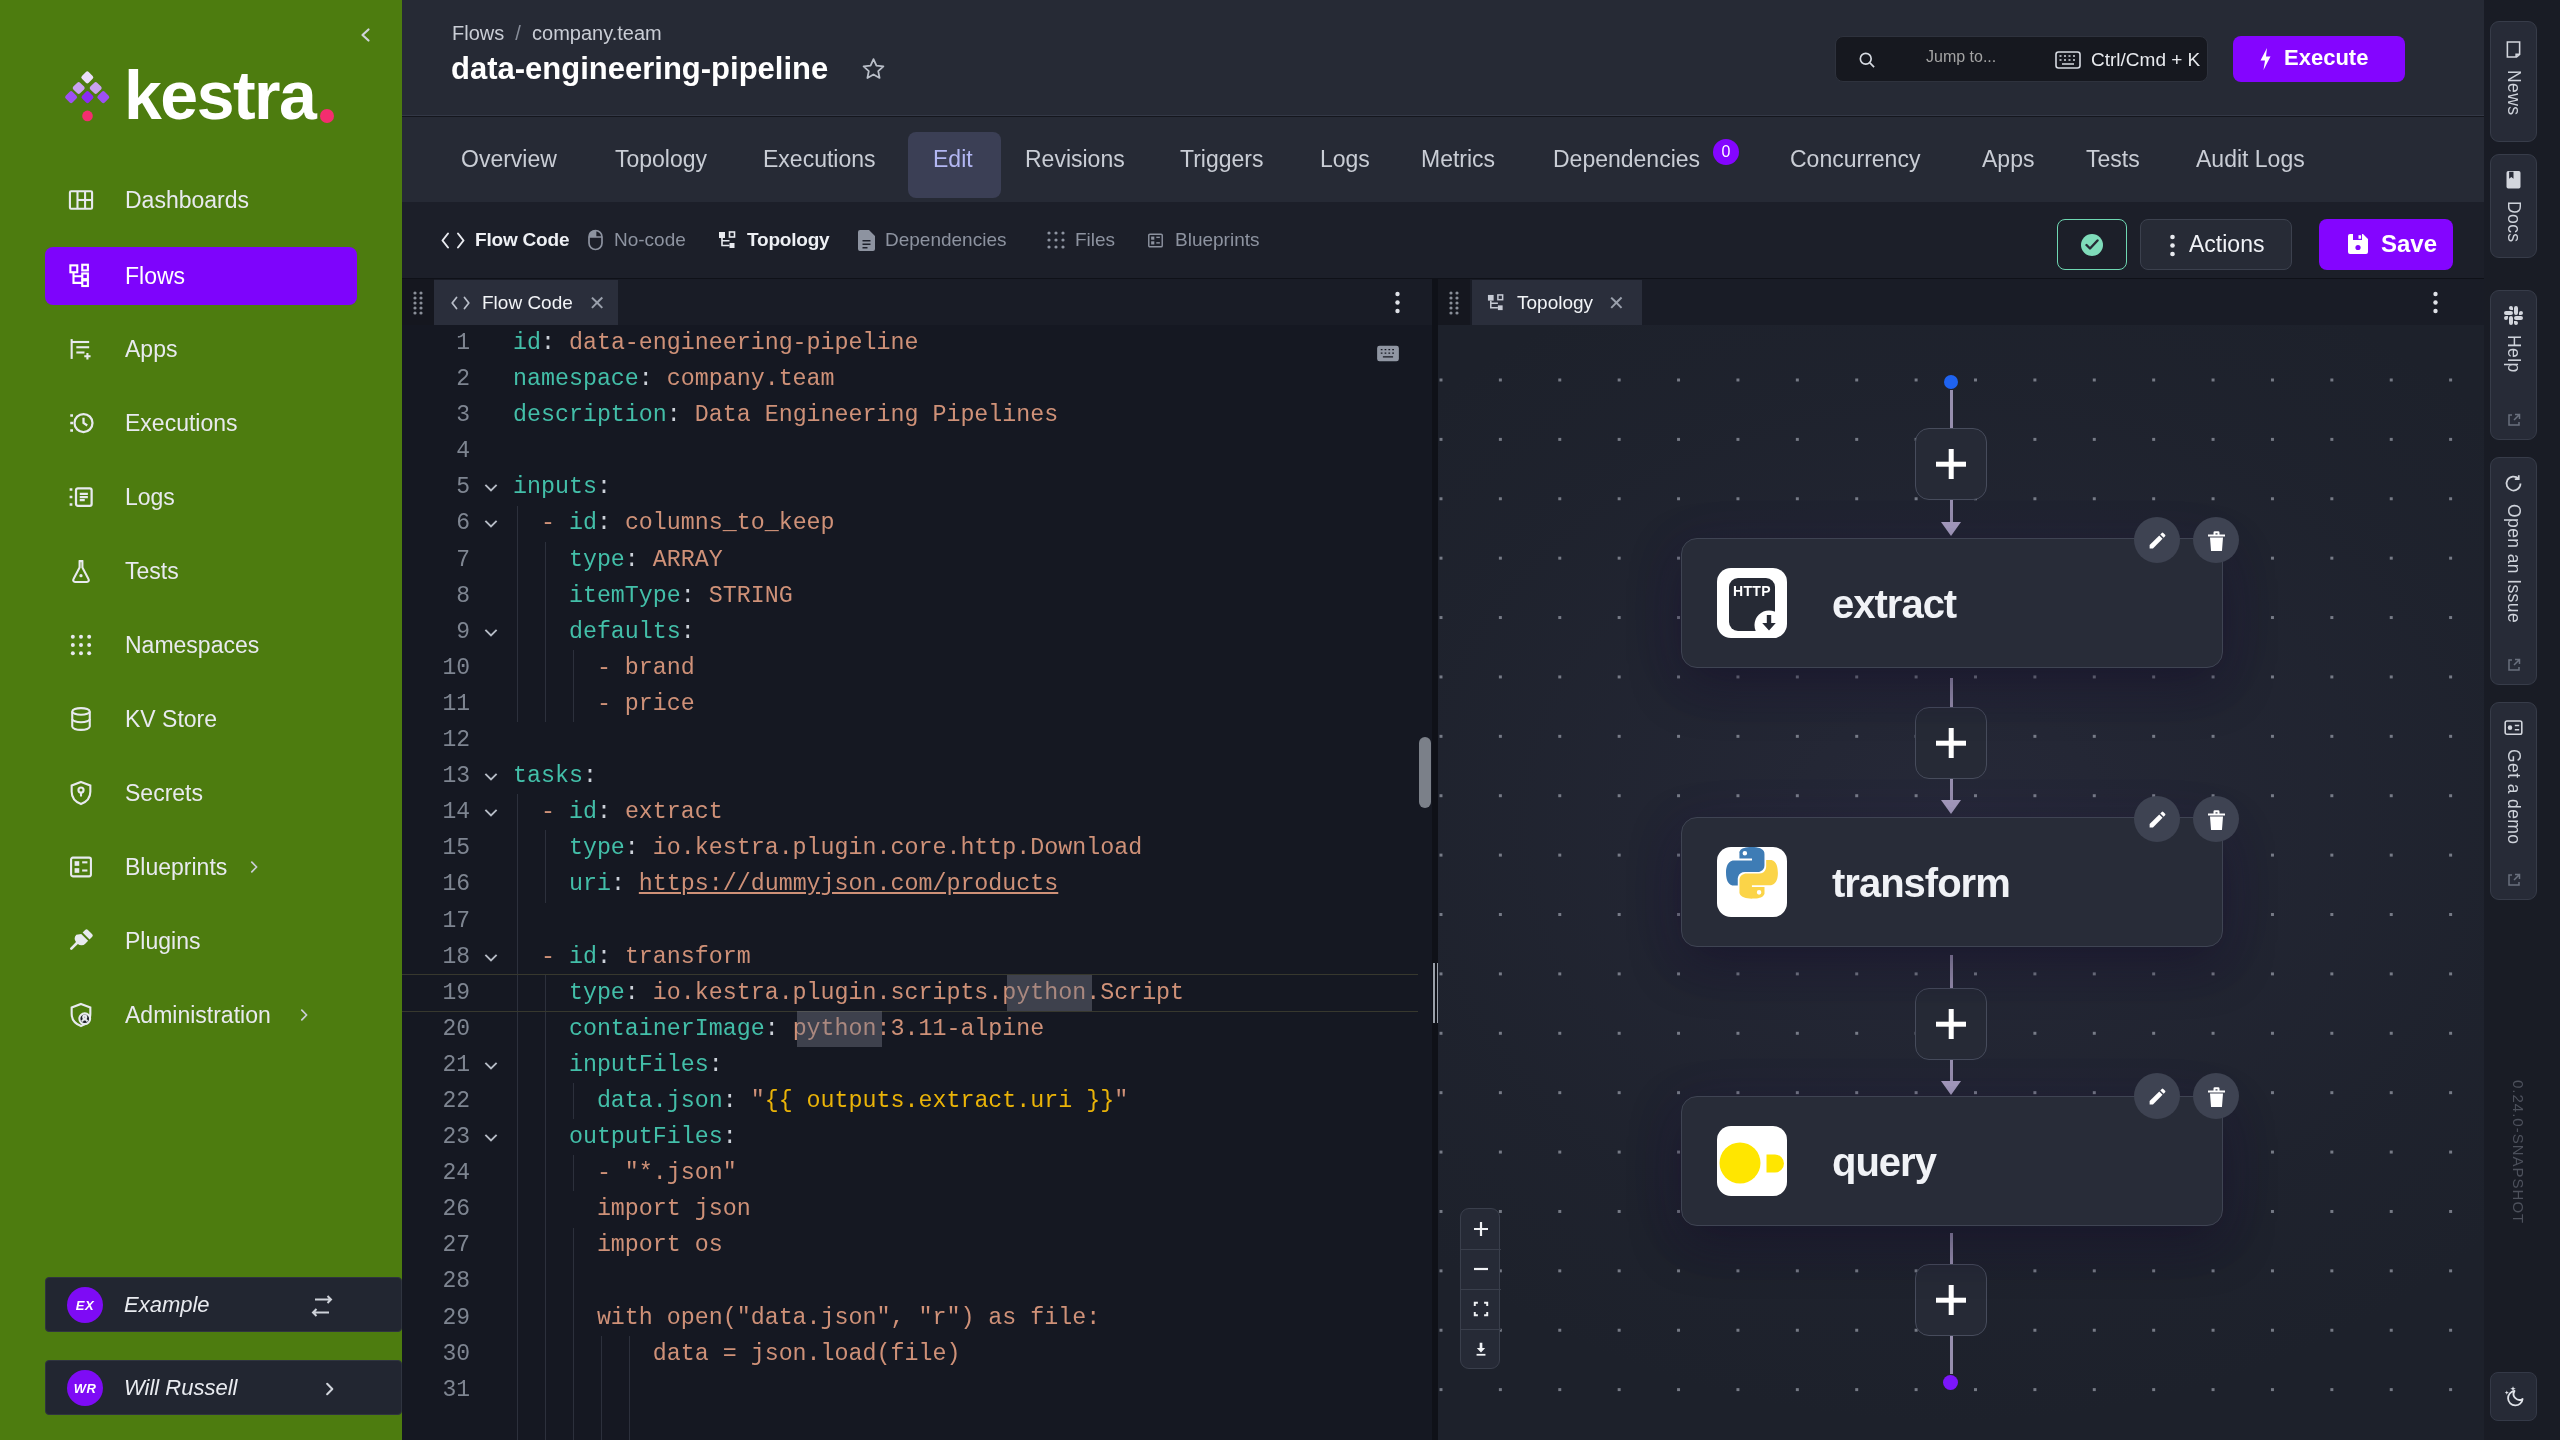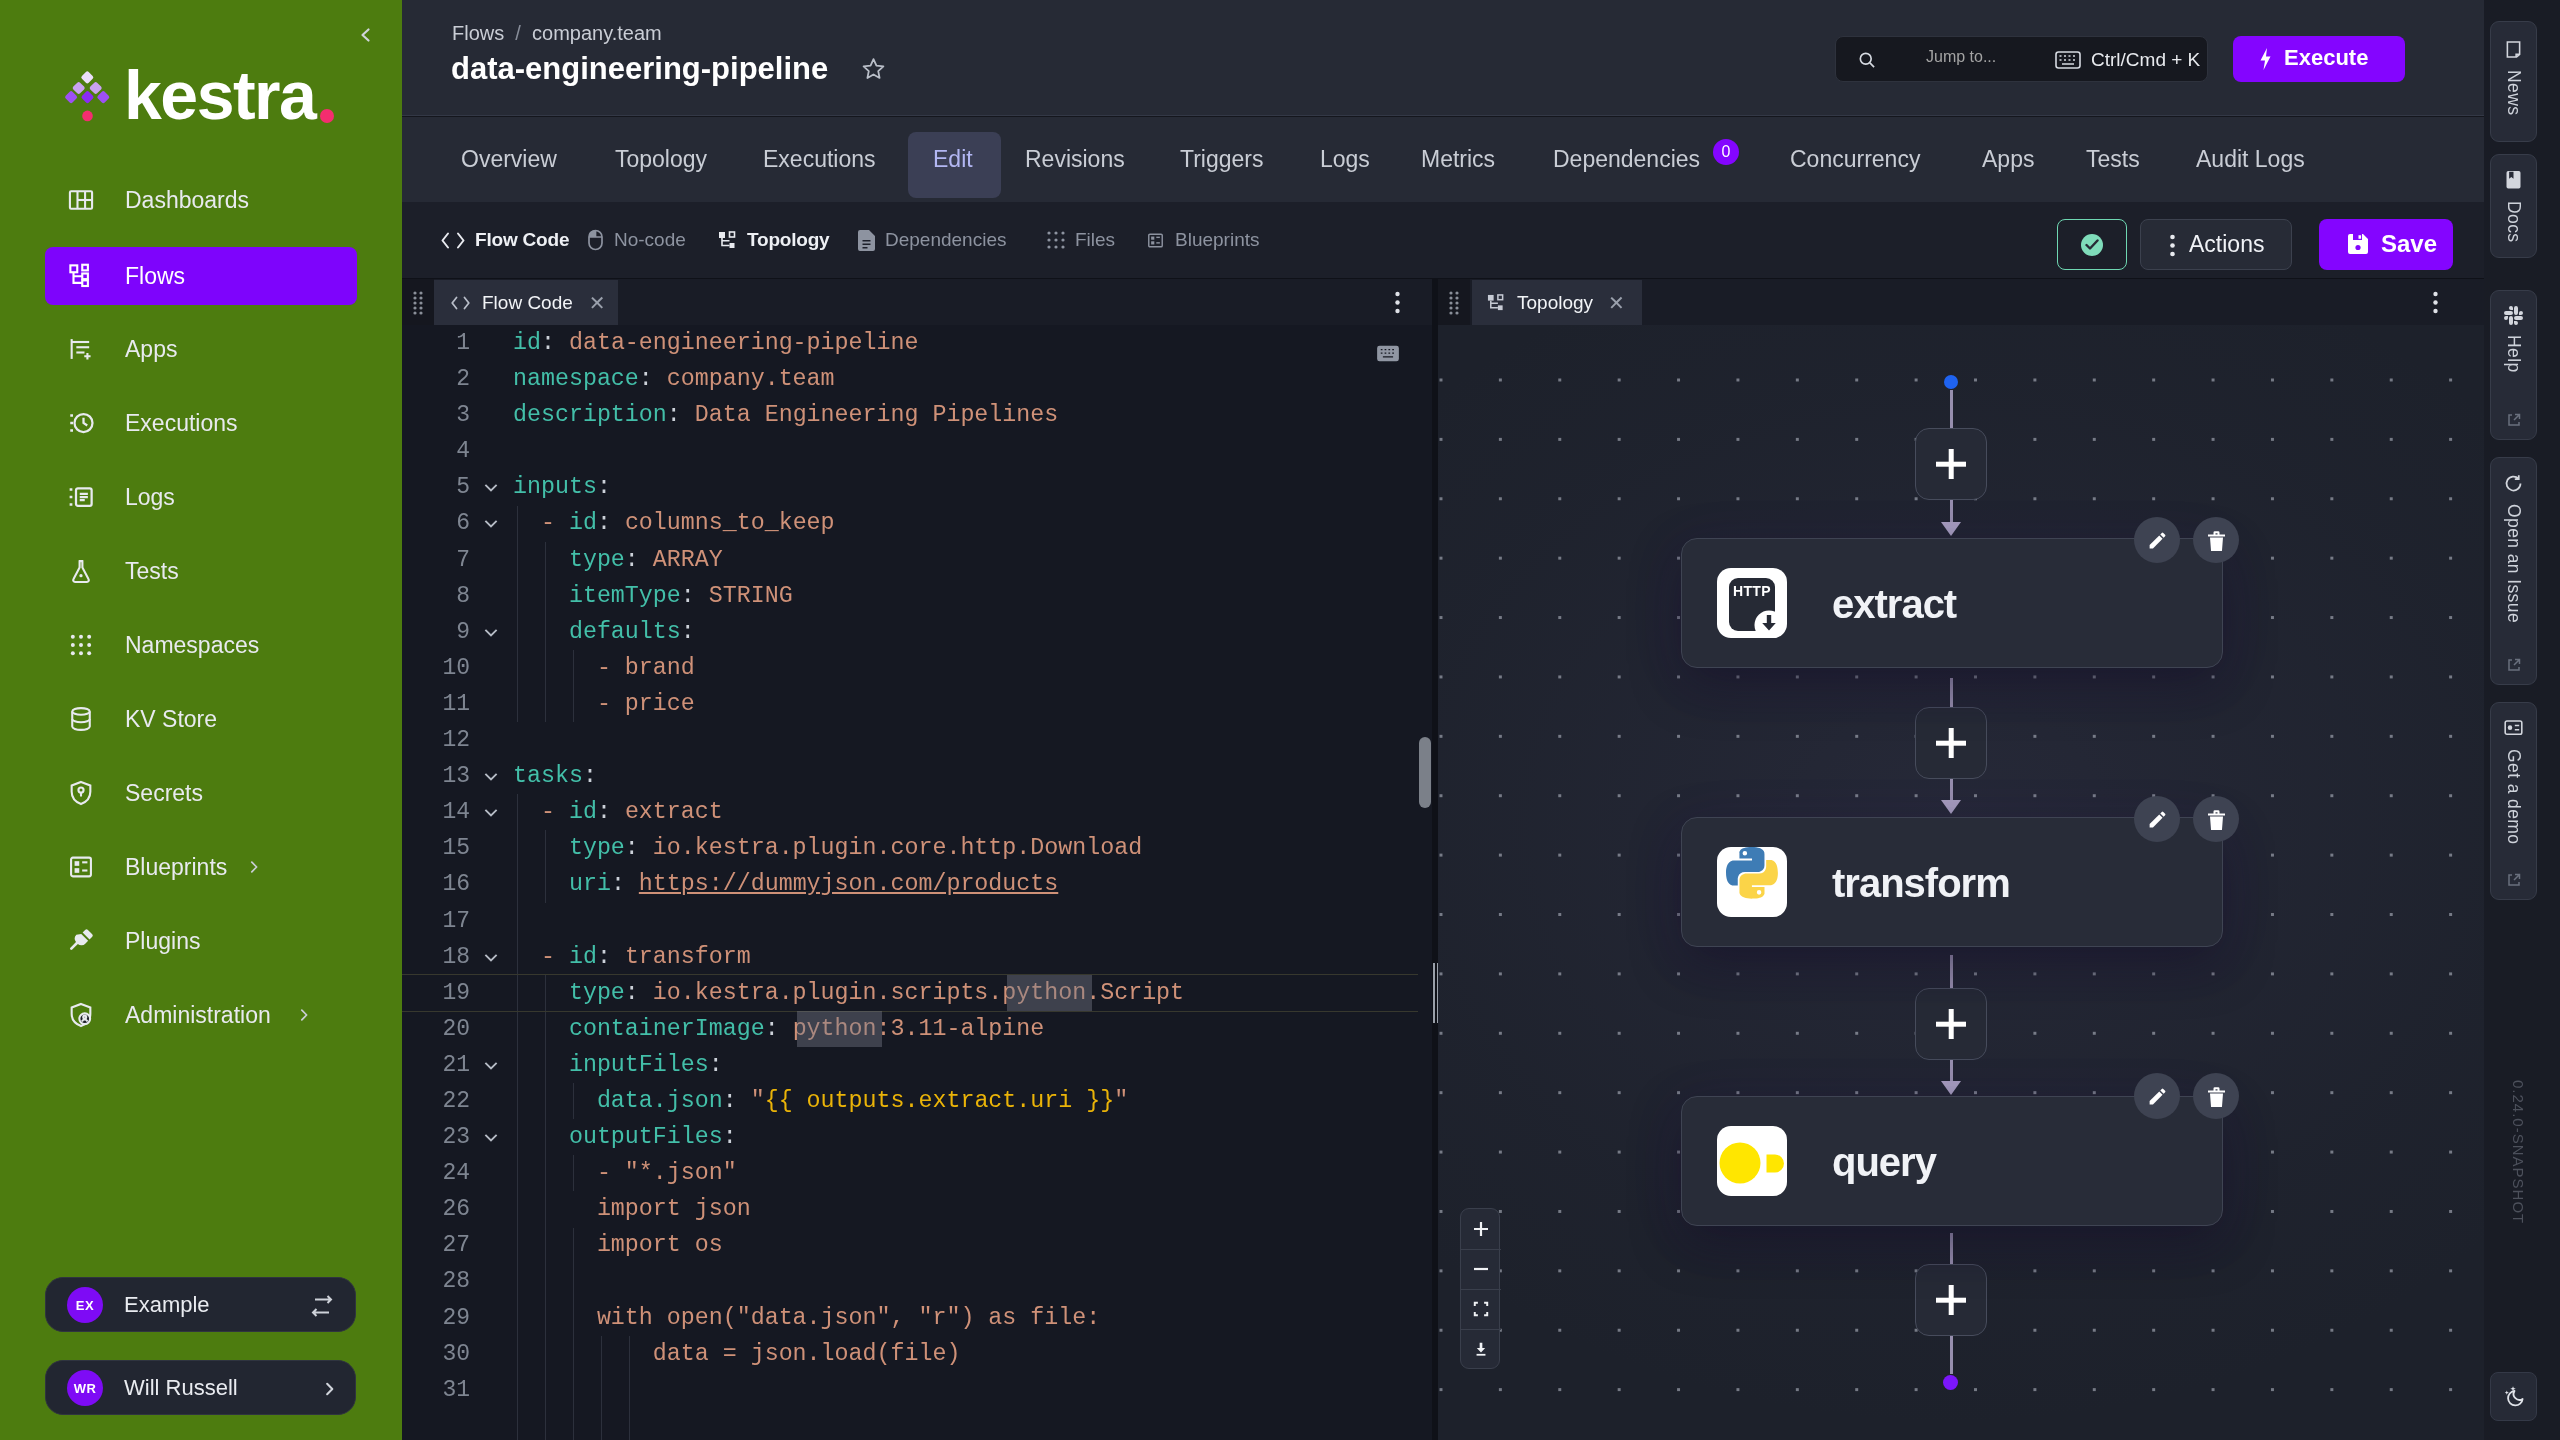--- a/index.html
+++ b/index.html
@@ -7,21 +7,21 @@
   .abs { position:absolute; }
   #page { position:relative; width:2560px; height:1440px; }
 
   
   #sidebar { left:0; top:0; width:402px; height:1440px; background:#4d7c0f; }
   .navitem { position:absolute; left:0; width:402px; height:58px; color:#e8eaef; font-size:23px; display:flex; align-items:center; }
   .navitem .nico { position:absolute; left:66px; width:30px; height:30px; display:flex; align-items:center; justify-content:center; }
   .navitem .nlabel { position:absolute; left:125px; }
   .navitem .nchev { position:absolute; color:#c9cdd6; }
   #flowspill { left:45px; top:247px; width:312px; height:58px; background:#7e04fc; border-radius:8px; }
-  .botbox { left:45px; width:311px; height:55px; background:#222631; border:1px solid #2f3440; border-radius:18px; }
+  .botbox { left:45px; width:357px; height:55px; background:#222631; border:1px solid #2f3440; border-radius:4px;font-style:italic; }
   .avatar { position:absolute; left:21px; top:9px; width:36px; height:36px; border-radius:50%; background:#7e0bf5; color:#fff; font-size:13px; font-weight:bold; display:flex; align-items:center; justify-content:center; letter-spacing:.5px; }
   .botbox .blabel { position:absolute; left:78px; top:50%; transform:translateY(-50%); color:#e9ebf0; font-size:22px; }
 
   
   #header { left:402px; top:0; width:2082px; height:116px; background:#262a35; border-bottom:1px solid #333846; }
   #tabbar { left:402px; top:117px; width:2082px; height:85px; background:#262a35; }
   .tb { position:absolute; top:0; height:85px; display:flex; align-items:center; color:#c9cdd5; font-size:23px; }
   #toolbar { left:402px; top:202px; width:2082px; height:76px; background:#1c1f29; }
   .ti { position:absolute; top:0; height:76px; display:flex; align-items:center; gap:10px; font-size:19px; color:#8d93a0; }
   .ti.on { color:#eef0f4; font-weight:bold; letter-spacing:-.2px; }

